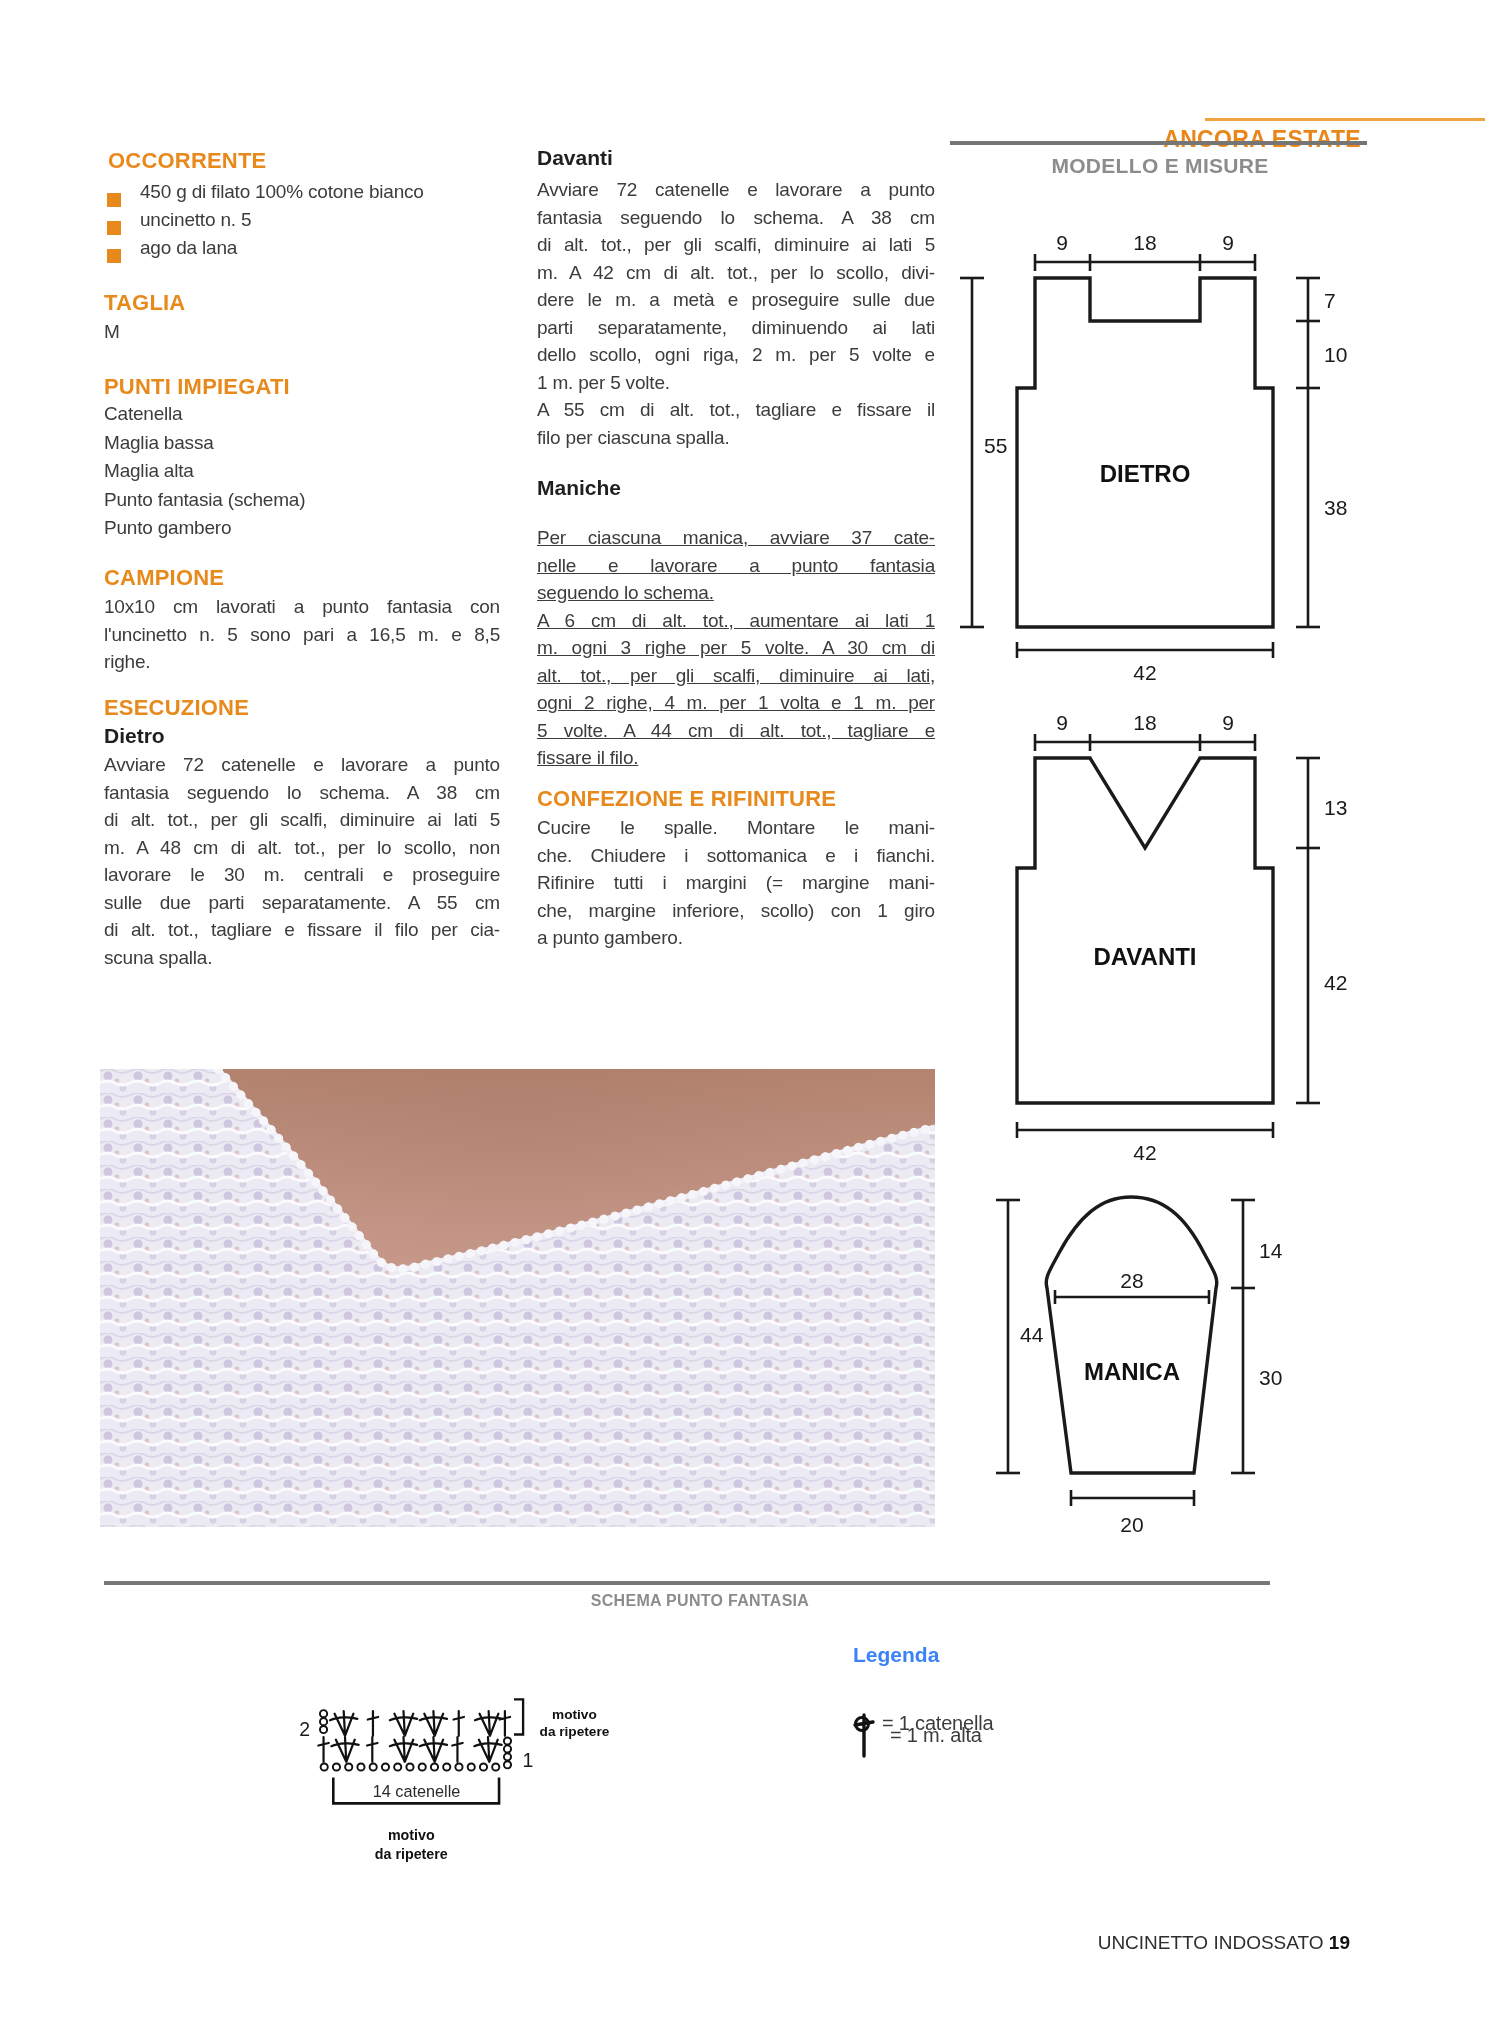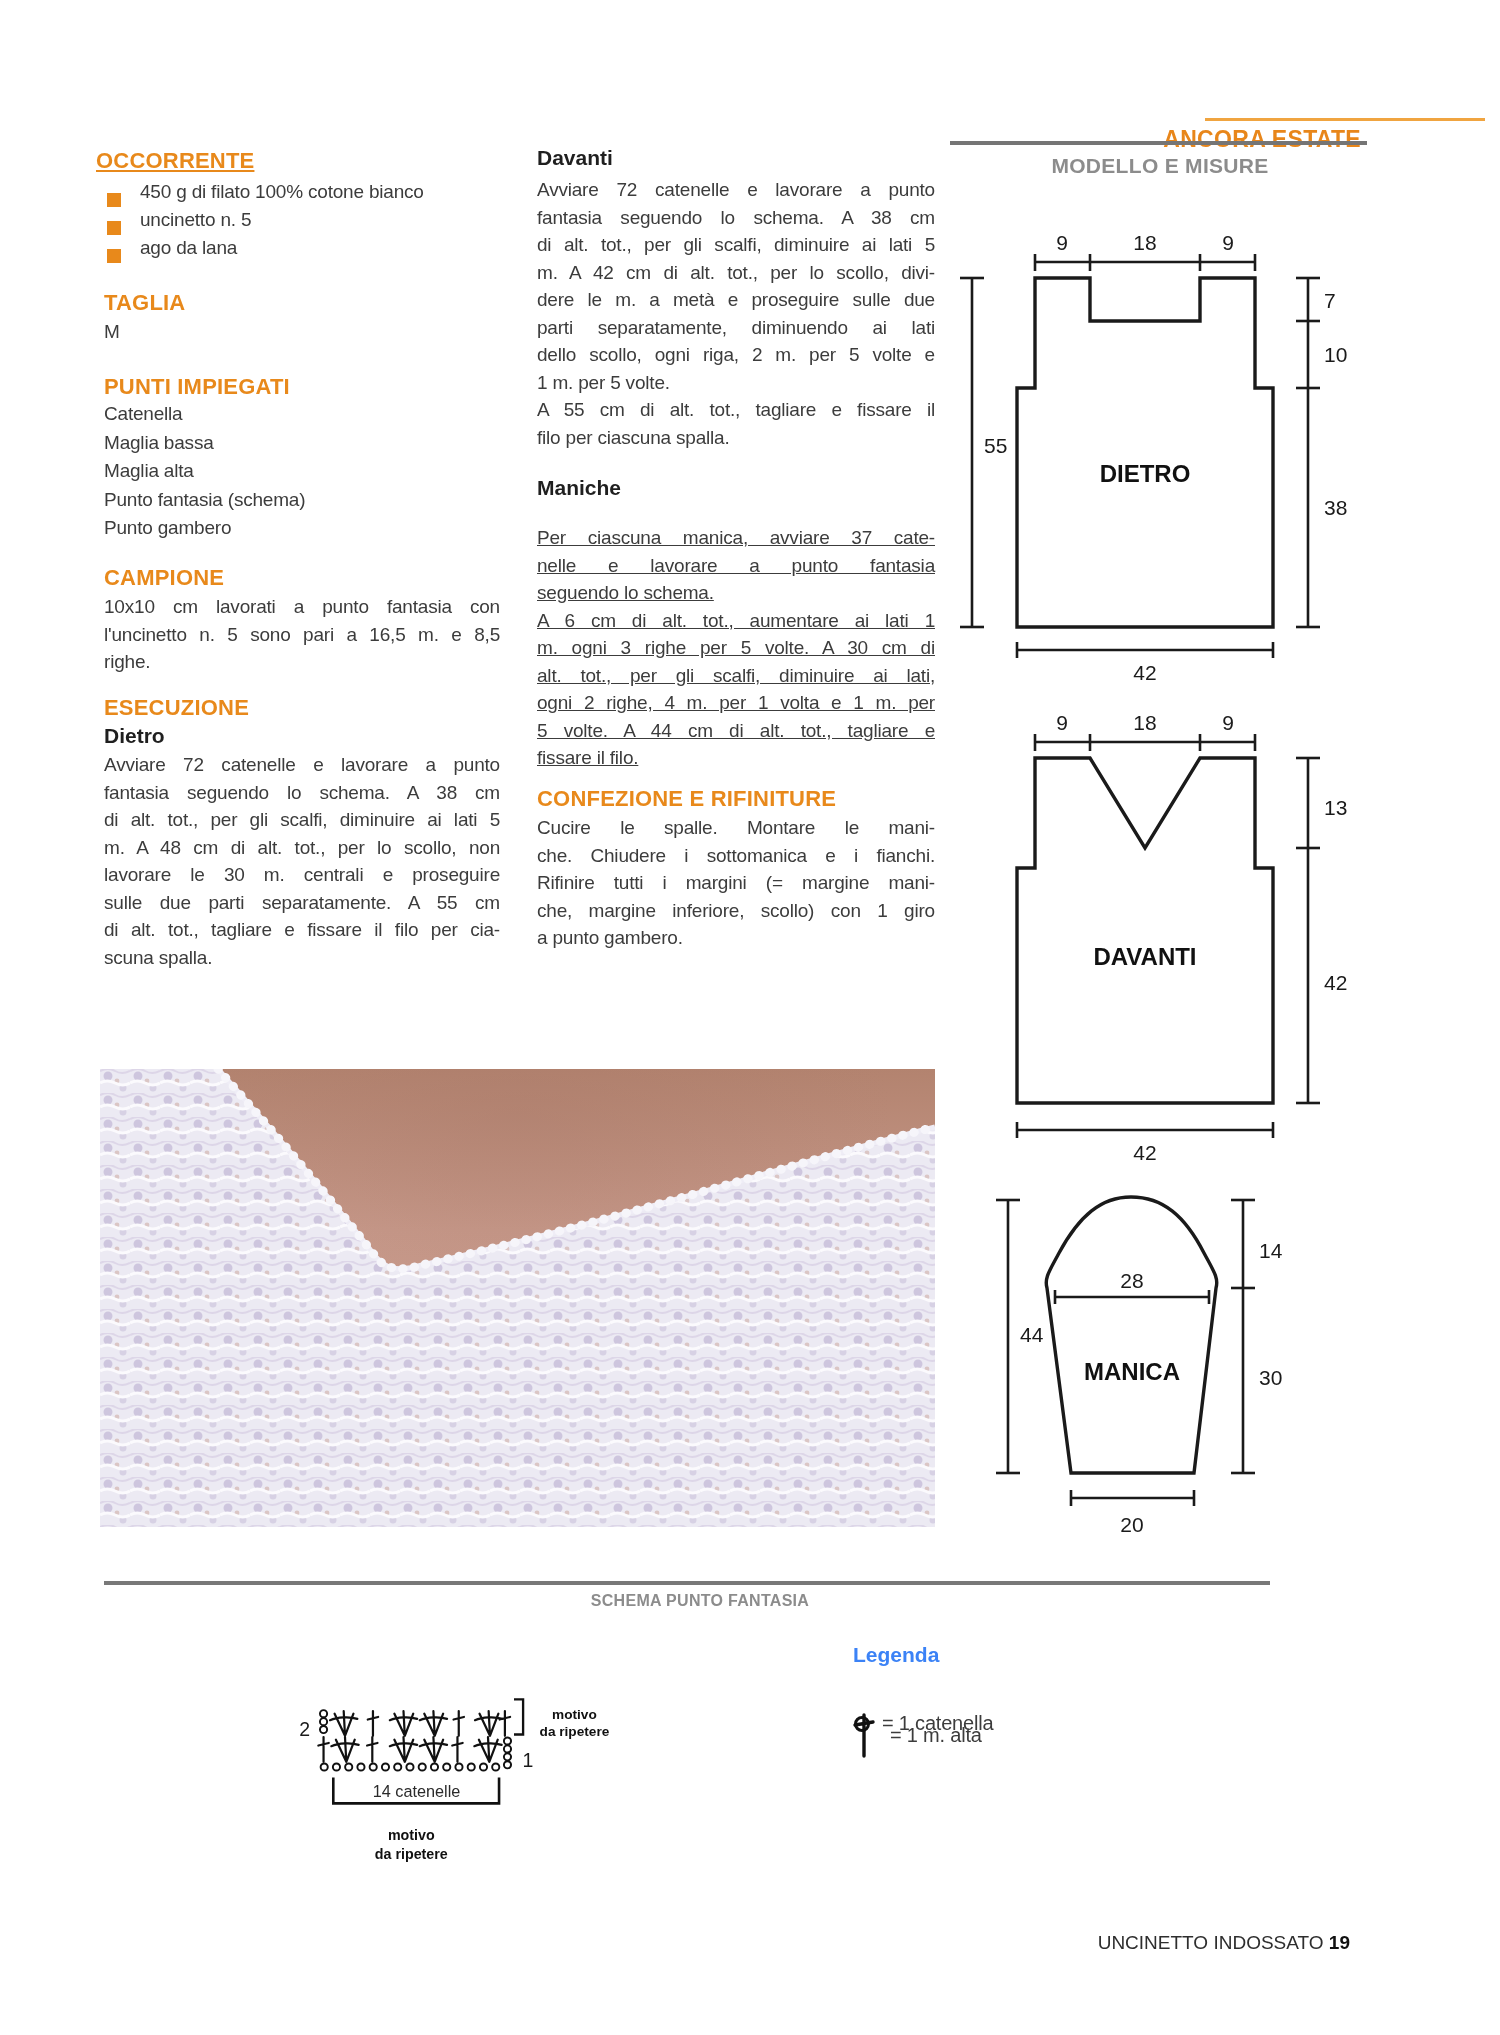--- a/index.html
+++ b/index.html
@@ -33,21 +33,21 @@
   .chart-bold{font-size:21px;font-weight:bold;fill:#111;}
 </style>
 </head>
 <body>
 
 <div class="page">
 
   <div class="abs kicker" style="top:86px;right:139px;margin-top:40px;">ANCORA ESTATE</div>
   <div class="kicker-rule" style="top:118px;left:1205px;width:280px;"></div>
 
-  <div class="abs h-orange" style="left:96px;top:148px;text-decoration:underline;">OCCORRENTE</div>
+  <div class="abs h-orange" style="left:108px;top:148px;">OCCORRENTE</div>
   <div class="abs body-block bullets" style="left:107px;top:178px;width:400px;">
       <div class="item">
         <span class="sq"></span>
         <span>450 g di filato 100% cotone bianco</span>
       </div>
       <div class="item">
         <span class="sq"></span>
         <span>uncinetto n. 5</span>
       </div>
       <div class="item">

